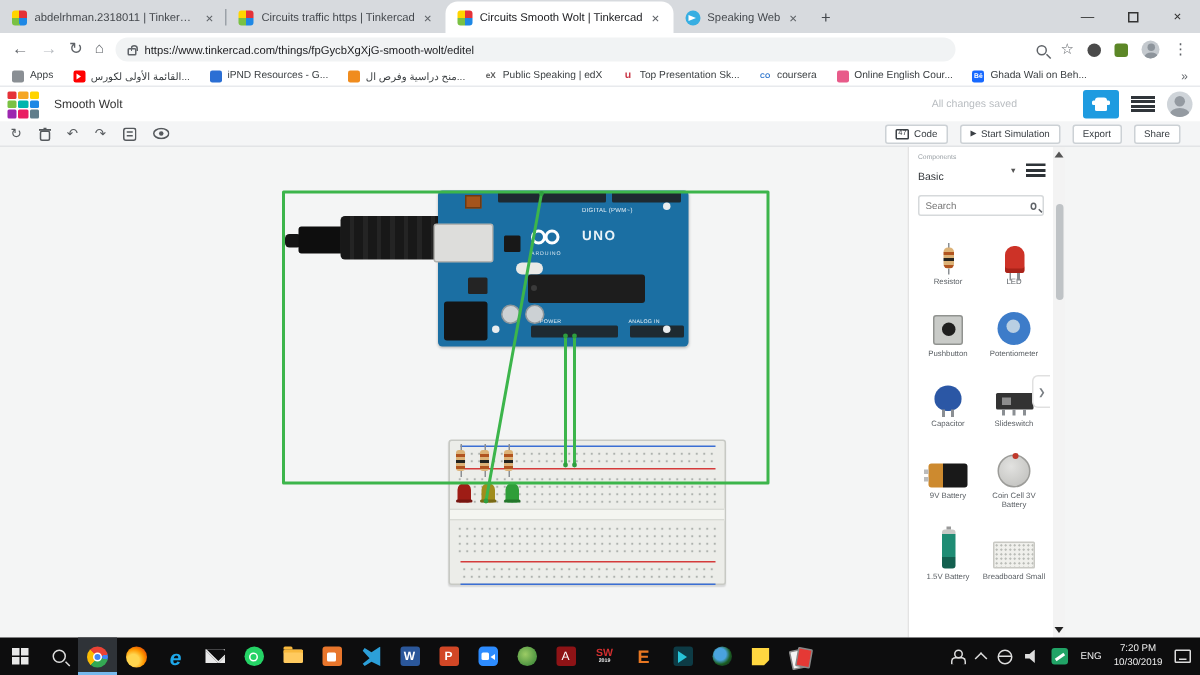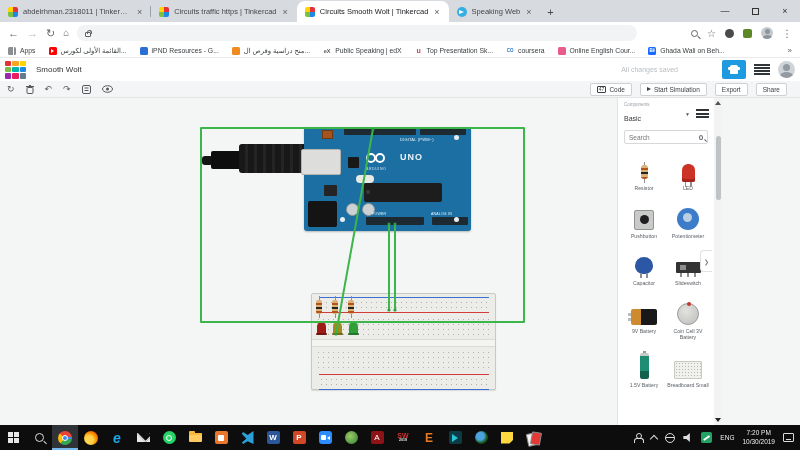--- a/index.html
+++ b/index.html
@@ -75,21 +75,21 @@
   .avatar-lg::after { content:""; position:absolute; left:2px; top:11px; width:13px; height:8px; border-radius:50%; background:#949aa1; }
   
   .tc-toolbar { position:absolute; top:81px; left:0; width:800px; height:17px; background:#f4f5f6; border-bottom:1px solid #e2e4e6; display:flex; align-items:center; padding:0 7px; }
   .tool { font-size:9px; color:#55595d; margin-right:11px; line-height:1; }
   .tool svg { display:block; }
   .tc-buttons { margin-left:auto; display:flex; align-items:center; gap:8px; margin-right:6px; }
   .tc-btn { height:13px; background:#fff; border:1px solid #ccd1d5; border-radius:2px; font-size:6.5px; color:#3a3f44; display:flex; align-items:center; gap:3px; padding:0 6px; }
   .play { display:inline-block; border-left:4px solid #3a3f44; border-top:2.5px solid transparent; border-bottom:2.5px solid transparent; }
   .codeicon { font-size:5px; border:1px solid #3a3f44; border-radius:1px; padding:0 1px; line-height:5px; }
   
-  .canvas { position:absolute; top:98px; left:16px; width:706px; height:327px; background:#f4f5f5;padding-left:44px; }
+  .canvas { position:absolute; top:98px; left:4px; width:706px; height:327px; background:#f4f5f5;padding-left:44px; }
   .wires { position:absolute; left:0; top:0; z-index:6; pointer-events:none; }
   
   .cable-tip  { position:absolute; left:186px; top:58px; width:11px; height:9px; background:#141414; border-radius:3px; z-index:3; }
   .cable-plug { position:absolute; left:195px; top:53px; width:30px; height:18px; background:#0e0e0e; border-radius:2px; z-index:3; }
   .cable-body { position:absolute; left:223px; top:46px; width:72px; height:29px; border-radius:3px; z-index:3;
     background:repeating-linear-gradient(90deg,#181818 0 6px,#242424 6px 9px); }
   
   .arduino { position:absolute; left:288px; top:29px; width:167px; height:104px; background:#1b6fa3; border-radius:3px; z-index:4; box-shadow:0 1px 2px rgba(0,0,0,.25); }
   .arduino .pins { position:absolute; background:#1e2a31; border-radius:1px; }
   .arduino .lbl { position:absolute; color:#e8f2f8; font-size:4px; letter-spacing:.2px; white-space:nowrap; }
@@ -261,20 +261,21 @@
     </div>
   </div>
 
   <div class="toolbar">
     <span class="navicon">←</span>
     <span class="navicon dim">→</span>
     <span class="navicon">↻</span>
     <span class="navicon home">⌂</span>
     <div class="urlbar">
       <span class="lock"></span>
+      <span class="url">https://www.tinkercad.com/things/fpGycbXgXjG-smooth-wolt/editel</span>
     </div>
     <div class="tb-right">
       <span class="lens"></span>
       <span class="star">☆</span>
       <span class="ext1"></span>
       <span class="ext2"></span>
       <span class="avatar-sm"></span>
       <span class="kebab">⋮</span>
     </div>
   </div>

